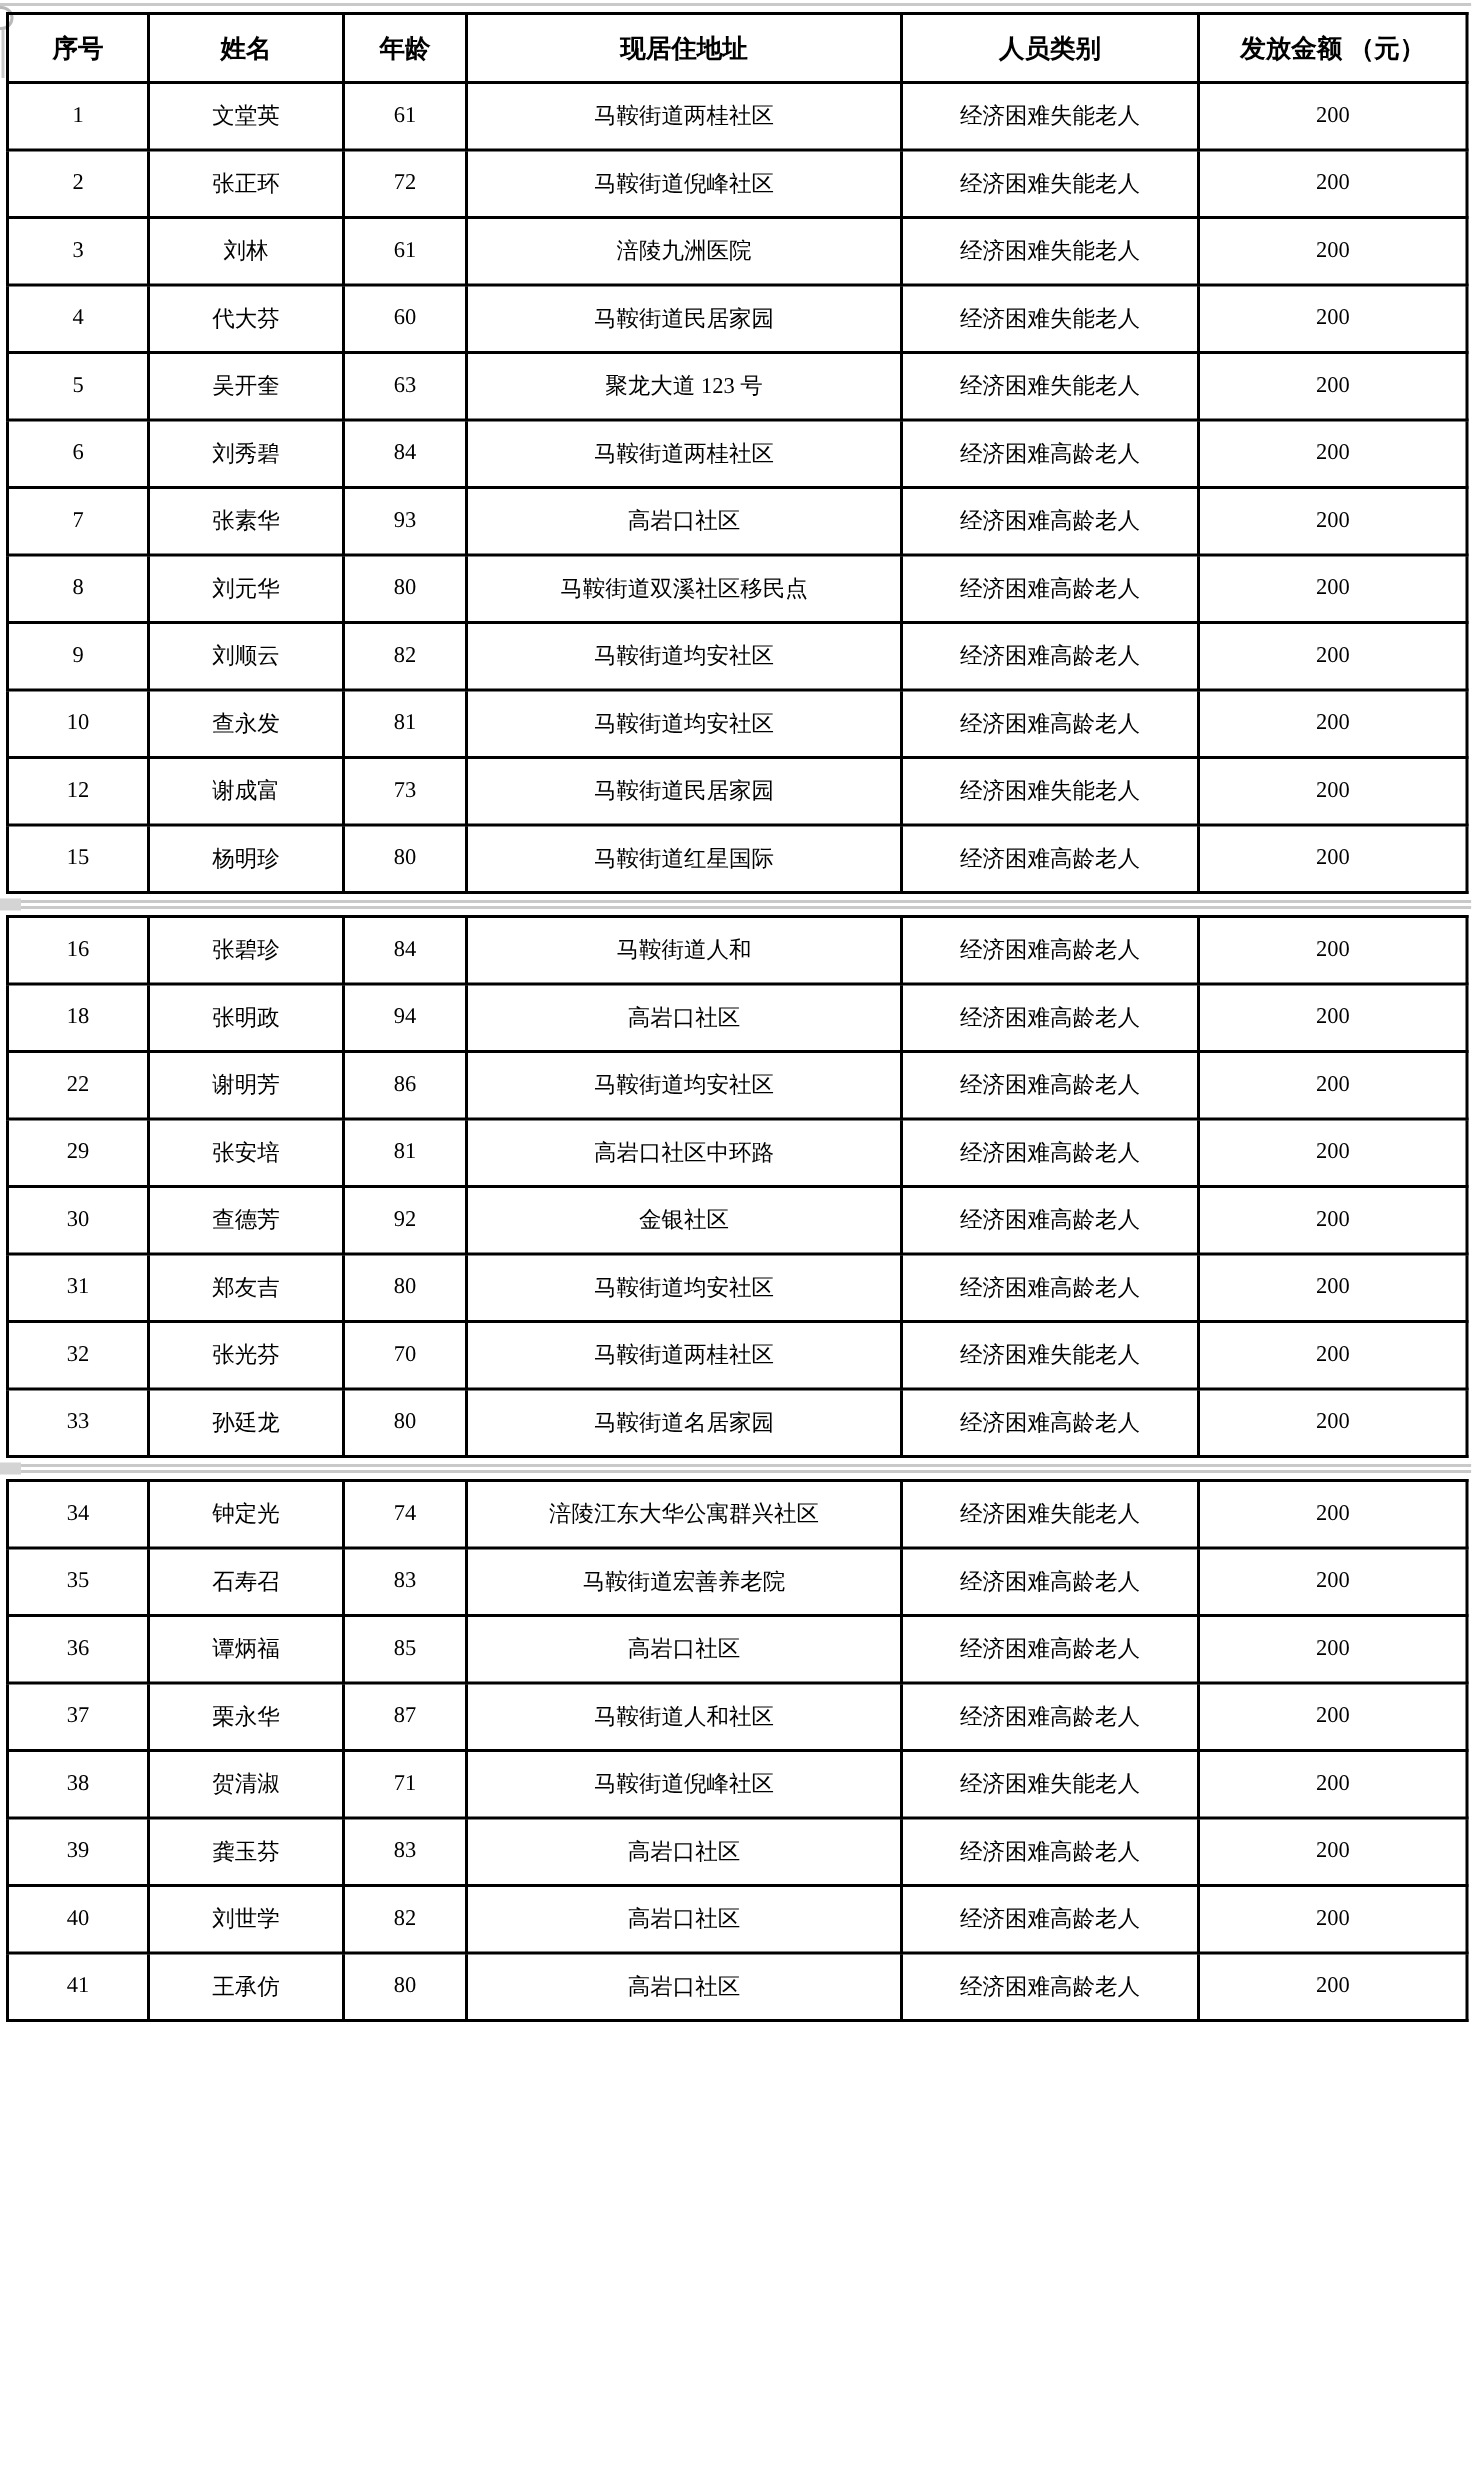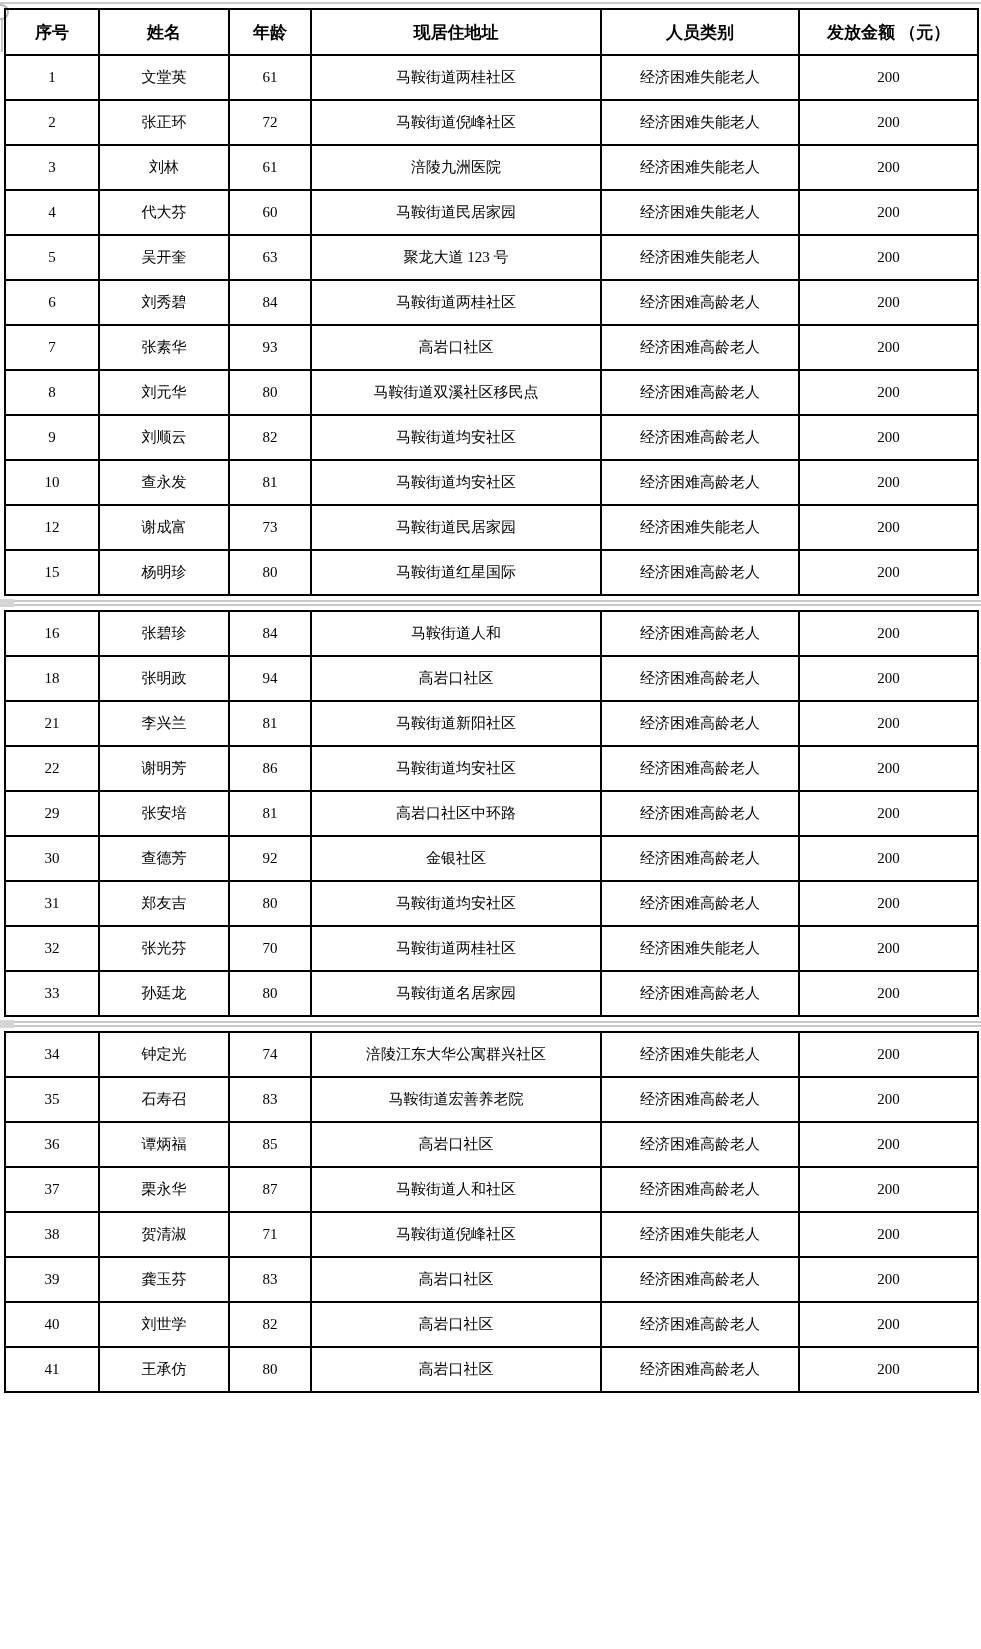--- a/index.html
+++ b/index.html
@@ -244,28 +244,20 @@
           </tr>
           <tr>
             <td>18</td>
             <td>张明政</td>
             <td>94</td>
             <td>高岩口社区</td>
             <td>经济困难高龄老人</td>
             <td>200</td>
           </tr>
           <tr>
-            <td>21</td>
-            <td>李兴兰</td>
-            <td>81</td>
-            <td>马鞍街道新阳社区</td>
-            <td>经济困难高龄老人</td>
-            <td>200</td>
-          </tr>
-          <tr>
             <td>22</td>
             <td>谢明芳</td>
             <td>86</td>
             <td>马鞍街道均安社区</td>
             <td>经济困难高龄老人</td>
             <td>200</td>
           </tr>
           <tr>
             <td>29</td>
             <td>张安培</td>

